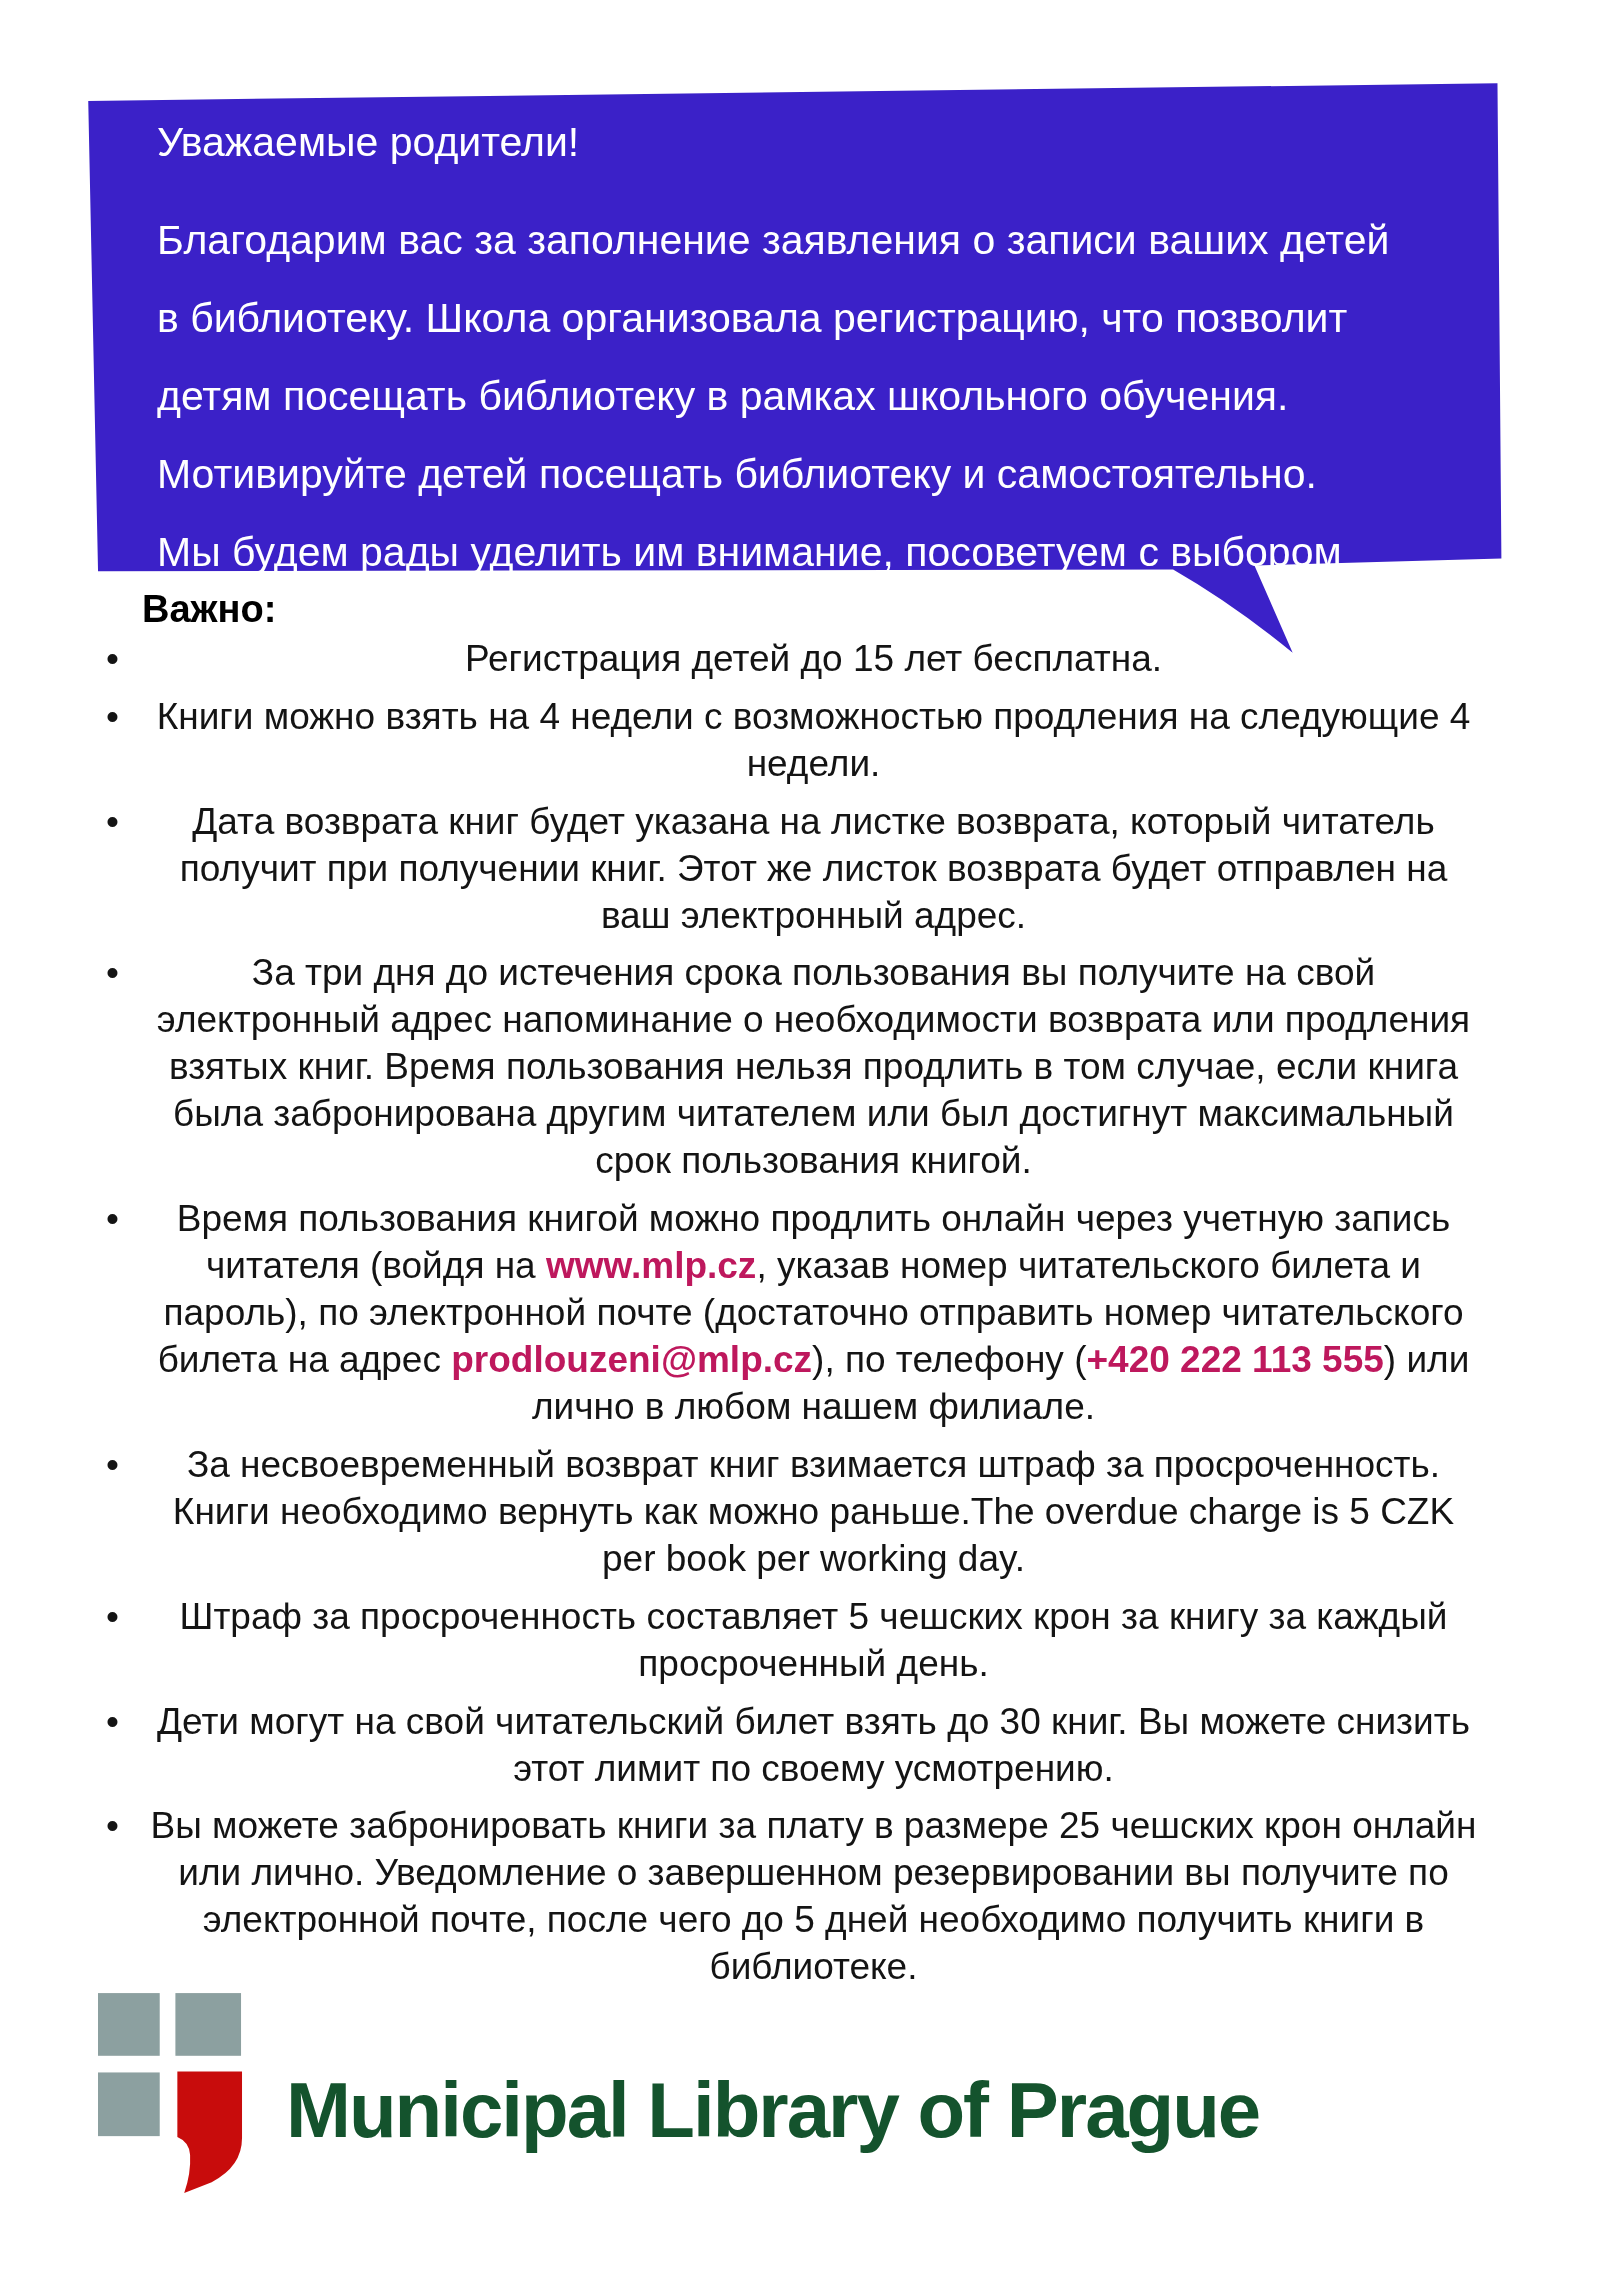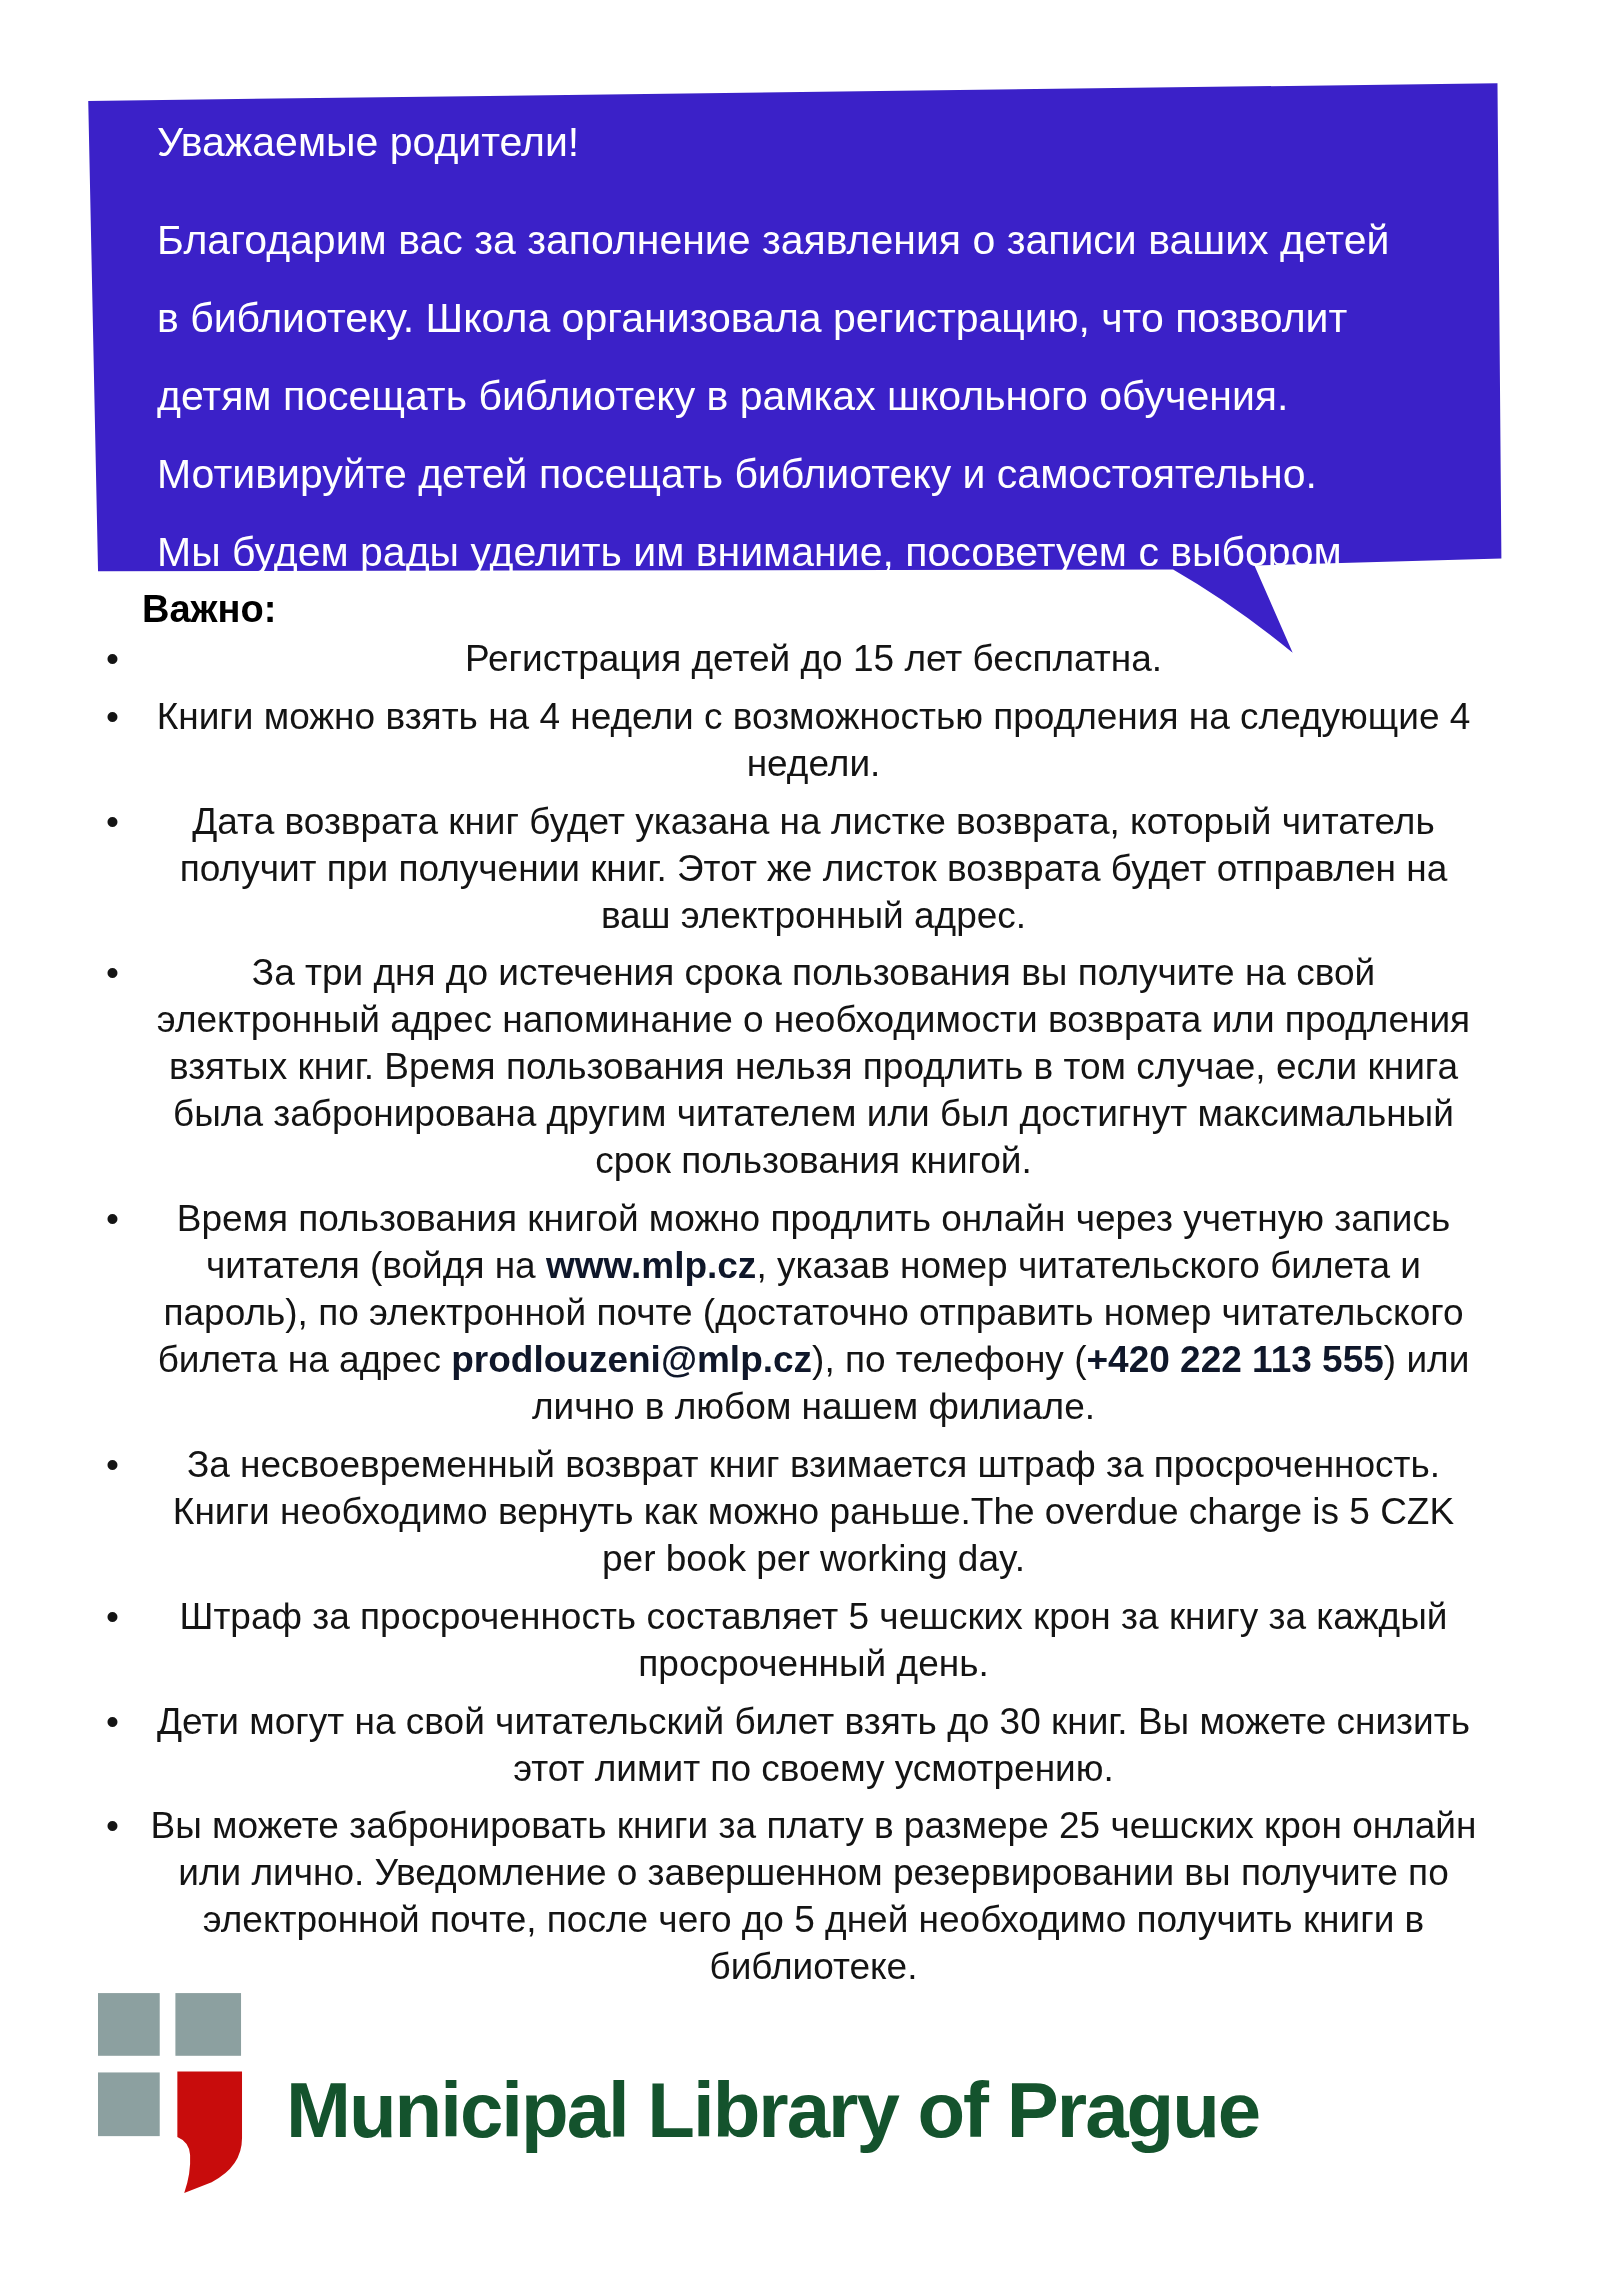--- a/index.html
+++ b/index.html
@@ -35,21 +35,21 @@
   }
   .bullets li{
     position:relative;padding-left:45px;margin:0 0 10.8px 0;text-align:center;
   }
   .bullets li::before{
     content:"•";
     position:absolute;left:3.9px;top:0px;
     font-size:37px;color:#141414;
   }
   .doclink{
-    color:#0f172a;font-weight:bold;text-decoration:none;
+    color:#be185d;font-weight:bold;text-decoration:none;
   }
   
   .logo-icon{position:absolute;left:98px;top:1993px;}
   .logo-text{
     position:absolute;left:286px;top:2066px;
     color:#14532d;font-size:78px;font-weight:bold;letter-spacing:-2px;
     line-height:88px;white-space:nowrap;
   }
 </style>
 </head>

